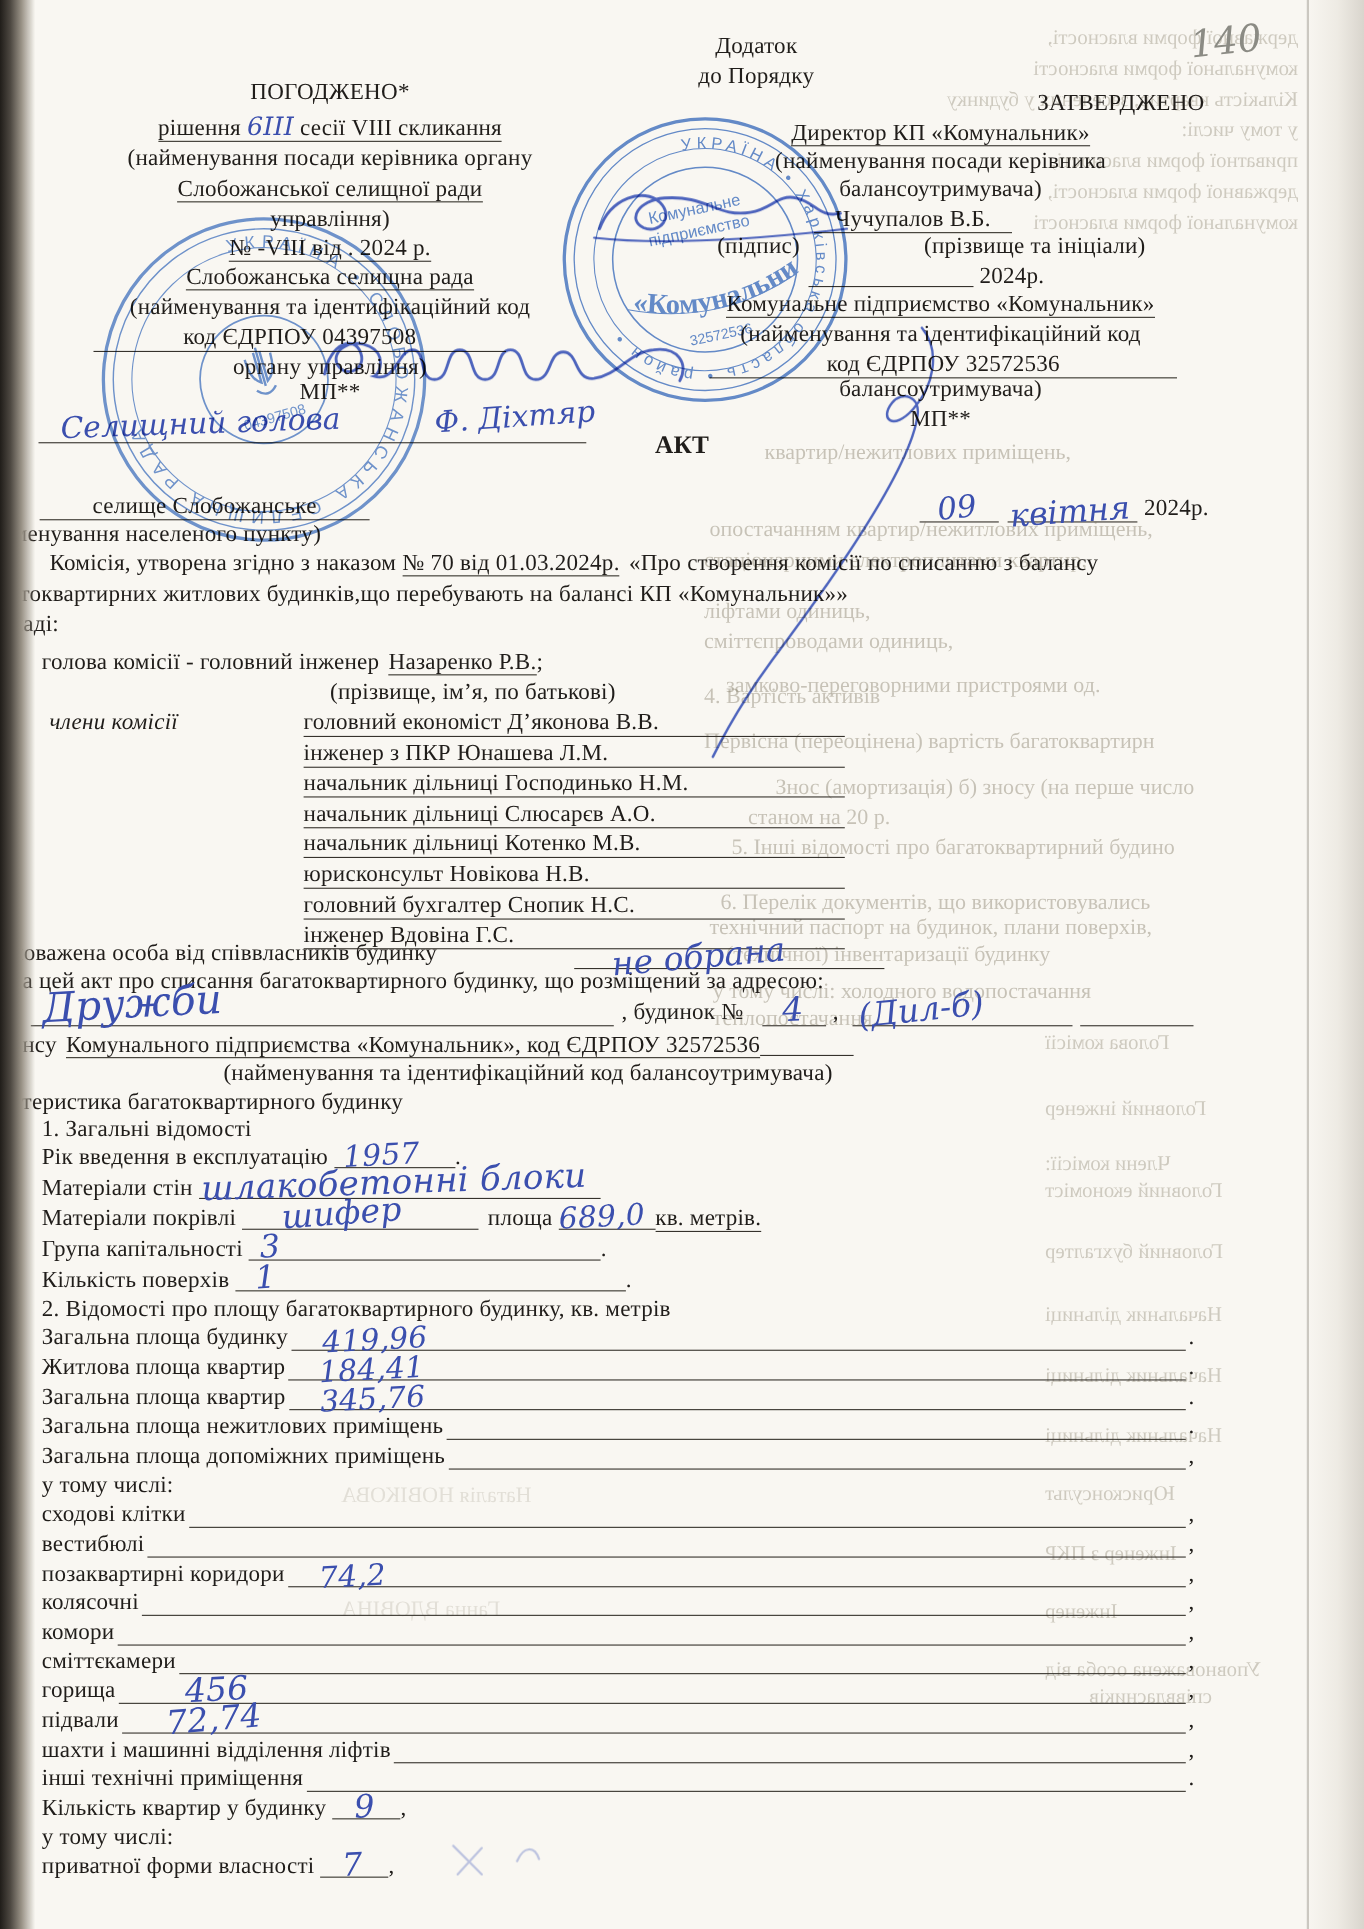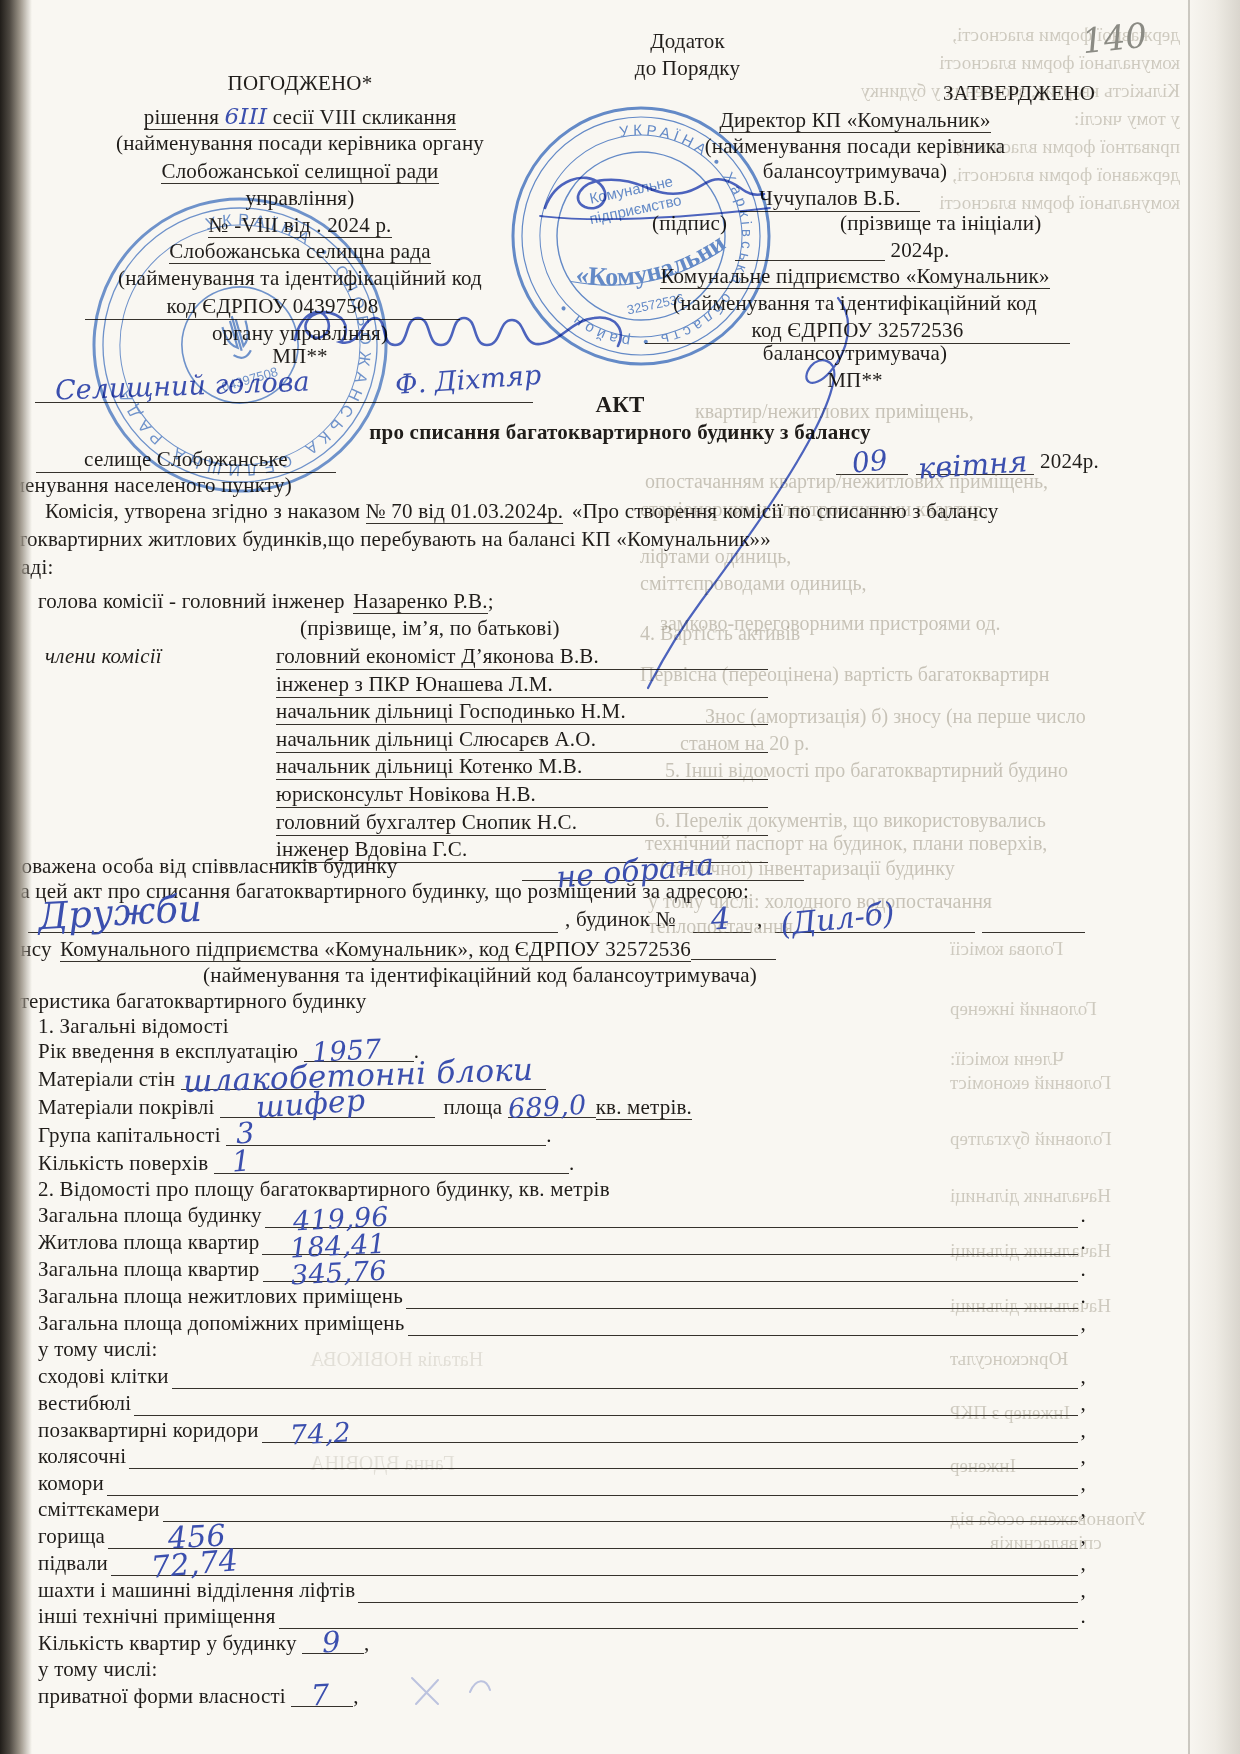--- a/index.html
+++ b/index.html
@@ -111,21 +111,20 @@
   <div class="ln" style="left:652px;top:210px;">(підпис)</div>
   <div class="ln" style="left:840px;top:210px;">(прізвище та ініціали)</div>
   <div class="ln" style="left:735px;top:237px;"><span class="us" style="width:150px;"></span> <span>2024р.</span></div>
   <div class="ln c" style="left:615px;top:263px;width:480px;"><span class="u">Комунальне підприємство «Комунальник»</span></div>
   <div class="ln c" style="left:615px;top:290px;width:480px;">(найменування та ідентифікаційний код</div>
   <div class="ln c u" style="left:645px;top:317px;width:425px;">код ЄДРПОУ 32572536</div>
   <div class="ln c" style="left:615px;top:340px;width:480px;">балансоутримувача)</div>
   <div class="ln c" style="left:615px;top:367px;width:480px;">МП**</div>
 
   <div class="ln c b" style="left:0;top:392px;width:1240px;font-size:23px;">АКТ</div>
-  <div class="ln c b" style="left:0;top:419px;width:1240px;">про списання багатоквартирного будинку з балансу</div>
 
   <div class="ln c u" style="left:36px;top:446px;width:300px;">селище Слобожанське</div>
   <div class="ln" style="left:0;top:472px;">йменування населеного пункту)</div>
   <span class="us" style="position:absolute;left:836px;top:448px;width:72px;height:26px;">
       <span class="hwv" style="left:16px;bottom:-4px;font-size:28px;transform:rotate(-6deg);">09</span>
     </span>
   <span class="us" style="position:absolute;left:916px;top:448px;width:118px;height:26px;">
       <span class="hwv" style="left:2px;bottom:-8px;font-size:29px;transform:rotate(-4deg);">квітня</span>
     </span>
   <div class="ln" style="left:1040px;top:448px;">2024р.</div>

